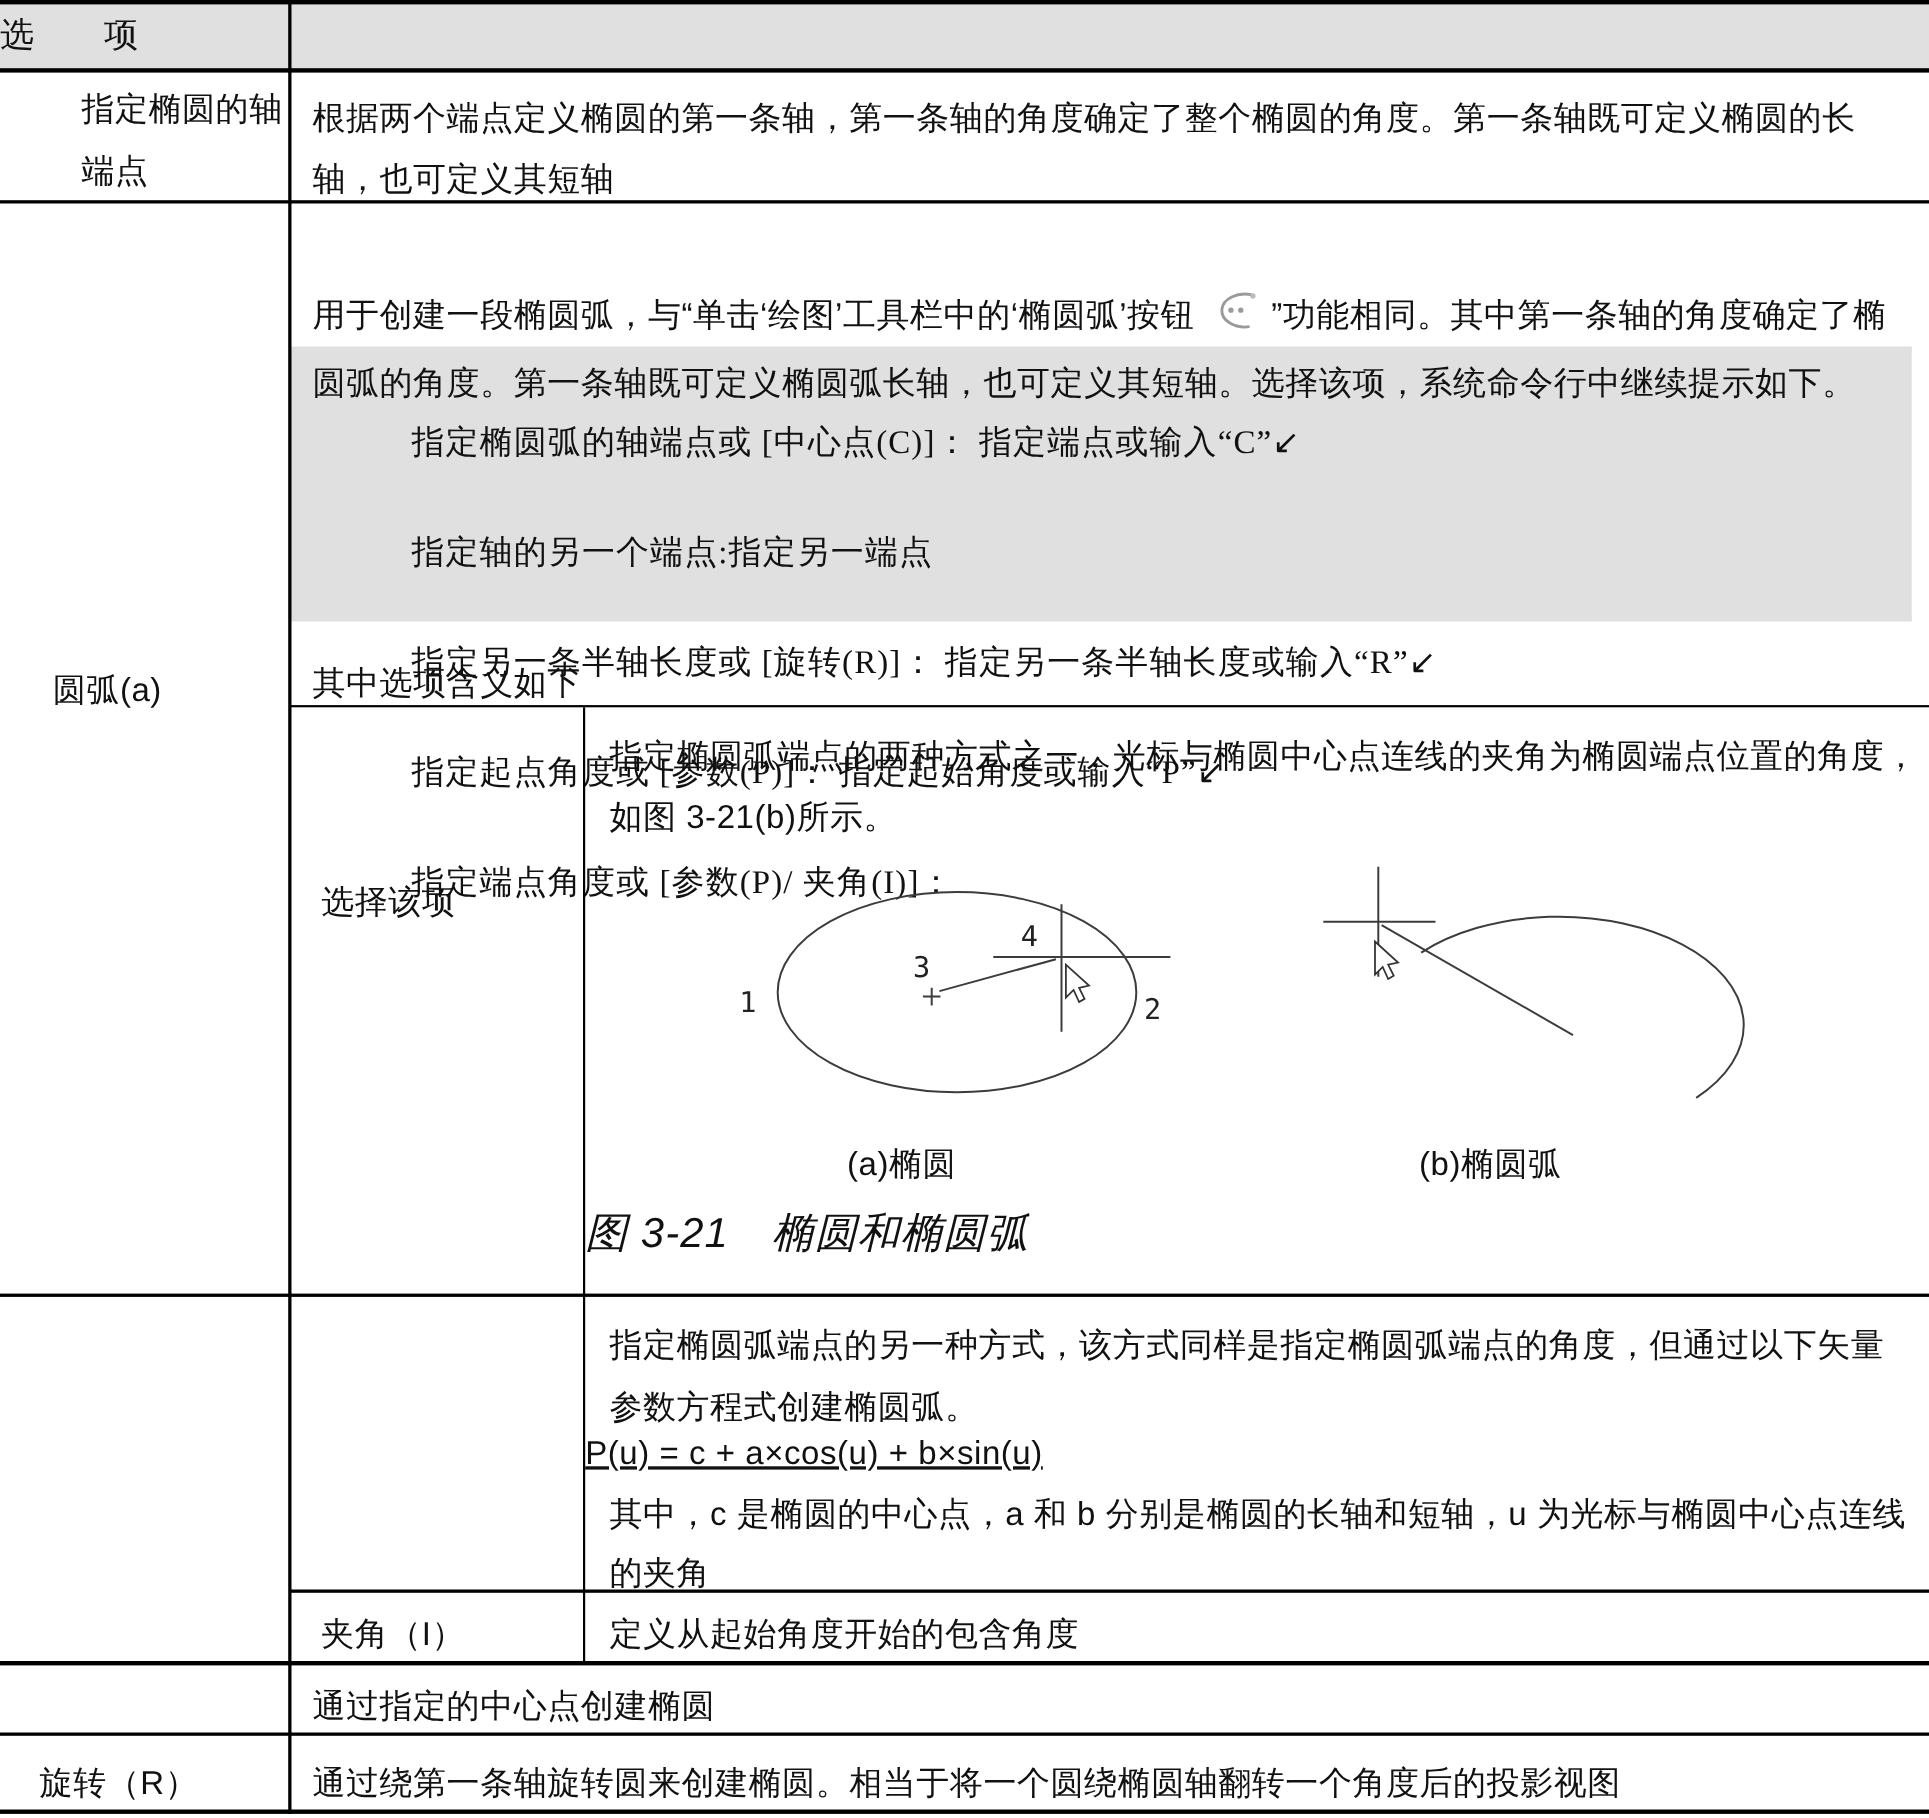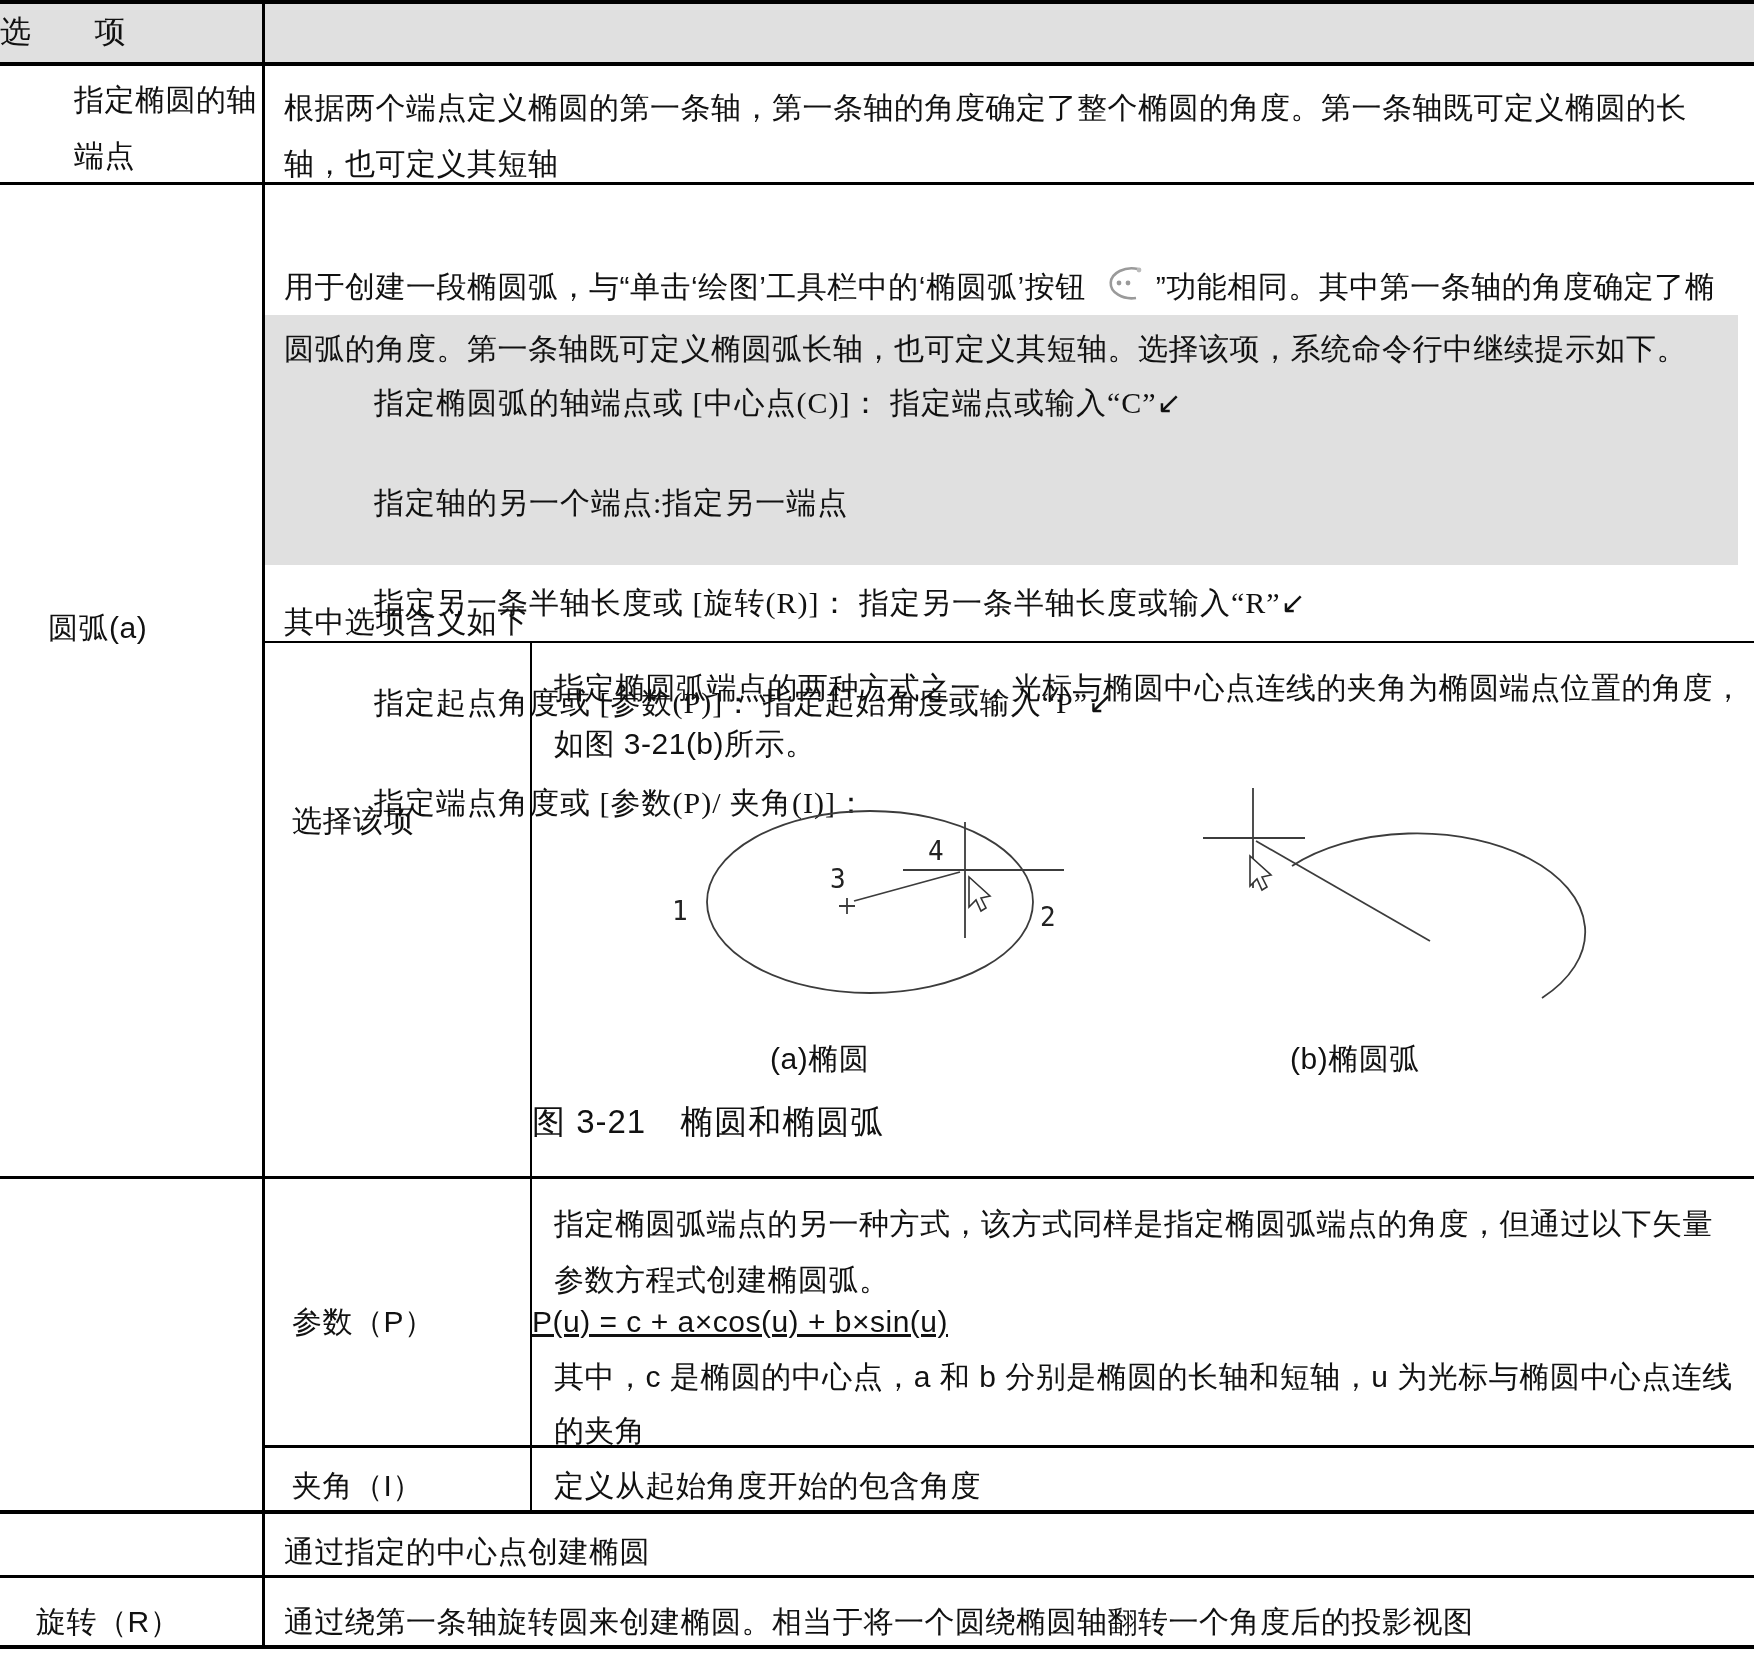--- a/index.html
+++ b/index.html
@@ -16,21 +16,21 @@
     white-space:pre-line; color:#111; letter-spacing:0.5px;
   }
   .center { text-align:left; }
   .cmd {
     font-family:"Liberation Serif", serif;
     font-size:30px; line-height:50px; letter-spacing:1px;
   }
   .cmd > div { height:50px; }
   .hdr { font-size:31px; font-weight:500; line-height:34px; }
   .fig-caption { font-size:30px; line-height:34px; }
-  .fig-title { font-size:33px; line-height:36px; letter-spacing:1px; }
+  .fig-title { font-size:38px; line-height:36px; letter-spacing:1px;font-style:italic; }
   svg { display:block; }
   .icon-inline { display:inline-block; vertical-align:-8px; margin:0 6px; }
   #figure-overlay { position:absolute; left:0; top:0; pointer-events:none; }
 </style>
 </head>
 <body>
 
 <div id="screen">
 
   <div class="bg" style="left:0; top:0; width:1754px; height:62px; background:#e0e0e0;"></div>
@@ -94,21 +94,20 @@
     </g>
     <g transform="translate(1250,856)">
       <path d="M0,0 L0,30 L7,23 L12,34 L17,31 L12,21 L21,19 Z" fill="#fff" stroke="#333" stroke-width="1.6"></path>
     </g>
   </svg>
 
   <div class="cell fig-caption center" style="left:770px; top:1042px; width:200px;">(a)椭圆</div>
   <div class="cell fig-caption center" style="left:1290px; top:1042px; width:215px;">(b)椭圆弧</div>
   <div class="cell fig-title center" style="left:532px; top:1104px; width:1000px;">图 3-21　椭圆和椭圆弧</div>
 
-  <div class="cell" style="left:292px; top:1294px; width:230px;">参数（P）</div>
   <div class="cell" style="left:554px; top:1196px; width:1190px;">指定椭圆弧端点的另一种方式，该方式同样是指定椭圆弧端点的角度，但通过以下矢量
 参数方程式创建椭圆弧。</div>
   <div class="cell center" style="left:532px; top:1302px; width:1222px; line-height:40px;text-decoration:underline;">P(u) = c + a×cos(u) + b×sin(u)</div>
   <div class="cell" style="left:554px; top:1350px; width:1190px; line-height:54px;">其中，c 是椭圆的中心点，a 和 b 分别是椭圆的长轴和短轴，u 为光标与椭圆中心点连线
 的夹角</div>
 
   <div class="cell" style="left:292px; top:1458px; width:230px;">夹角（I）</div>
   <div class="cell" style="left:554px; top:1458px; width:1190px;">定义从起始角度开始的包含角度</div>
 
   <div class="cell" style="left:284px; top:1524px; width:1465px;">通过指定的中心点创建椭圆</div>

